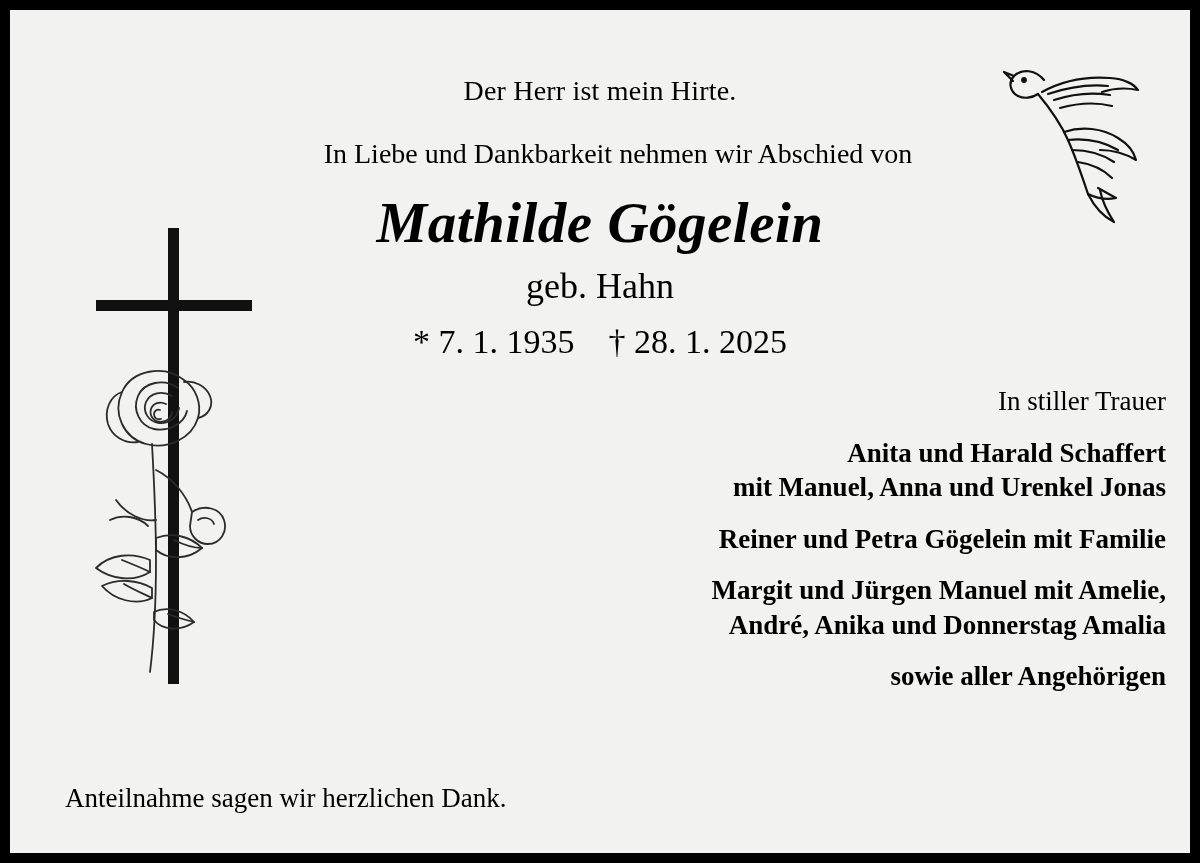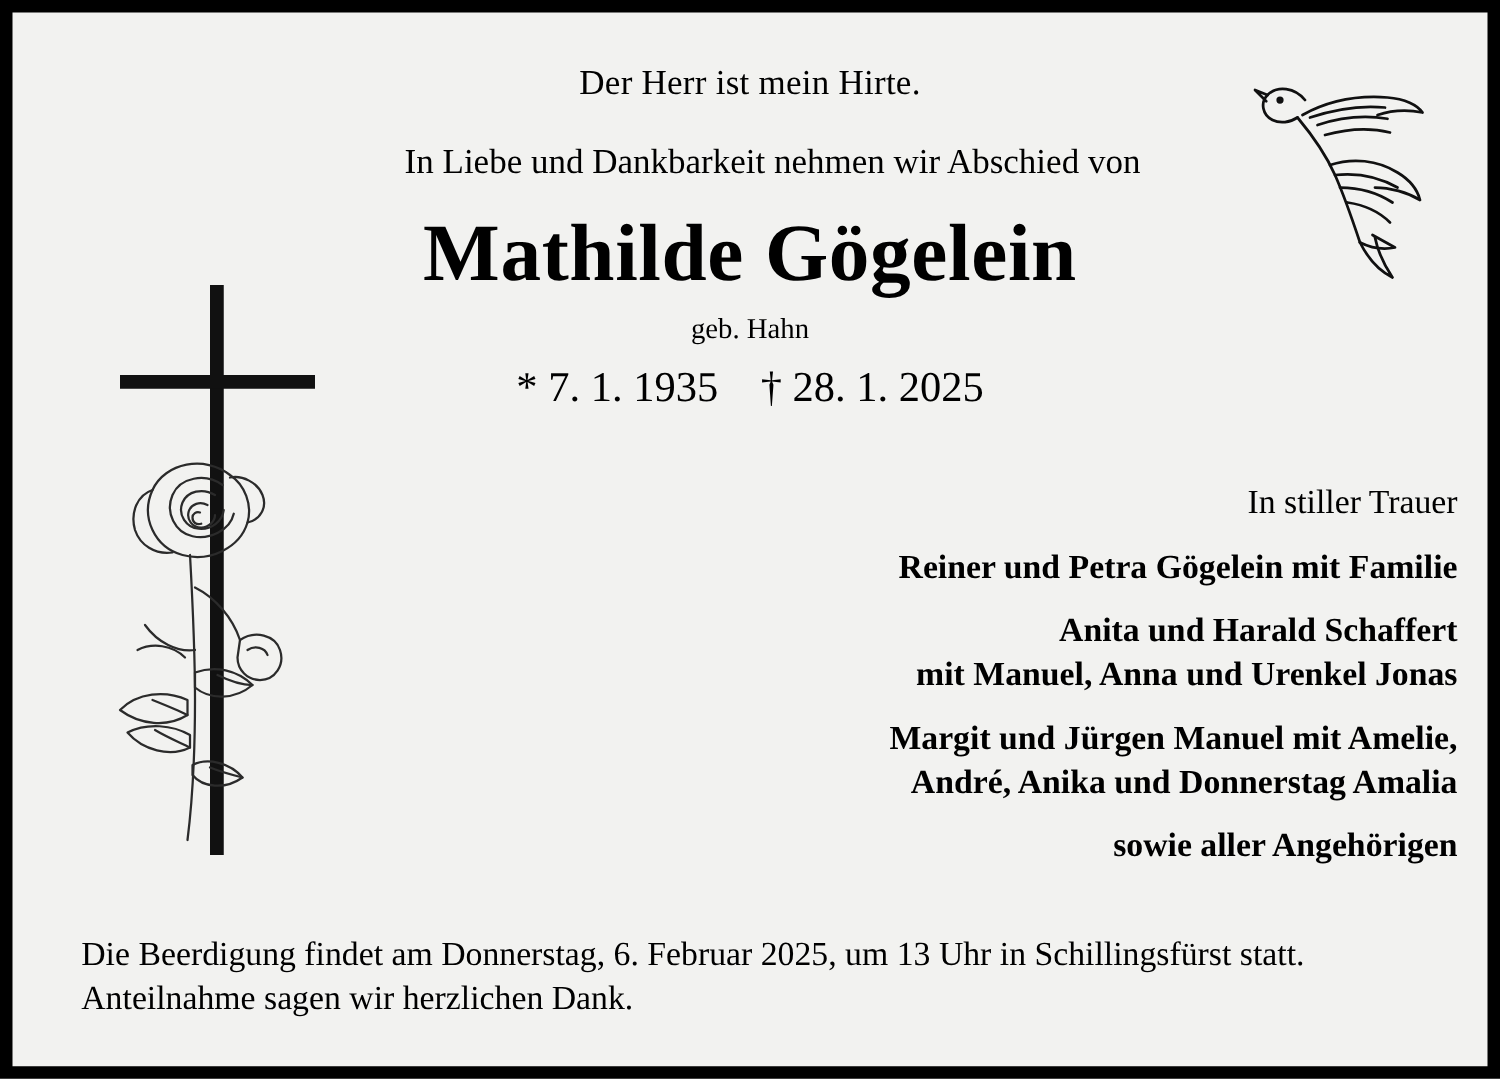--- a/index.html
+++ b/index.html
@@ -36,36 +36,38 @@
     position: absolute;
     left: 0;
     top: 40px;
     width: 100%;
     text-align: center;
   }
   .verse {
     font-size: 28px;
     line-height: 1.2;
     letter-spacing: 0.2px;
+    margin-top: 24px;
   }
   .intro {
     font-size: 28px;
     margin-top: 29px;
     line-height: 1.2;
     margin-left: 36px;
   }
   .name {
-    font-size: 65px;
+    font-size: 57px;
     font-weight: bold;
     margin-top: 22px;
     letter-spacing: 0.5px;
     line-height: 1.1;
+    font-style: italic;
   }
   .maiden {
-    font-size: 23px;
+    font-size: 36px;
     margin-top: 10px;
   }
   .dates {
     font-size: 34px;
     margin-top: 16px;
   }
   .dates .gap {
     display: inline-block;
     width: 34px;
   }
@@ -197,37 +199,36 @@
       <div class="maiden">geb. Hahn</div>
       <div class="dates">
         <span>* 7. 1. 1935</span><span class="gap"></span><span>† 28. 1. 2025</span>
       </div>
     </div>
 
     <div class="mourners">
       <div class="mourn-intro">In stiller Trauer</div>
 
       <div class="mourn-group">
-        <span>Reiner und Petra Gögelein mit Familie</span>
-      </div>
-
-      <div class="mourn-group">
         <span>Anita und Harald Schaffert</span>
         <span class="l2">mit Manuel, Anna und Urenkel Jonas</span>
       </div>
 
       <div class="mourn-group">
+        <span>Reiner und Petra Gögelein mit Familie</span>
+      </div>
+
+      <div class="mourn-group">
         <span>Margit und Jürgen Manuel mit Amelie,</span>
         <span class="l2">André, Anika und Donnerstag Amalia</span>
       </div>
 
       <div class="mourn-group">
         <span>sowie aller Angehörigen</span>
       </div>
     </div>
 
     <div class="footer">
-      <p>Die Beerdigung findet am Donnerstag, 6. Februar 2025, um 13 Uhr in Schillingsfürst statt.</p>
       <p>Anteilnahme sagen wir herzlichen Dank.</p>
     </div>
 
   </div>
 </div>
 
 </body></html>

